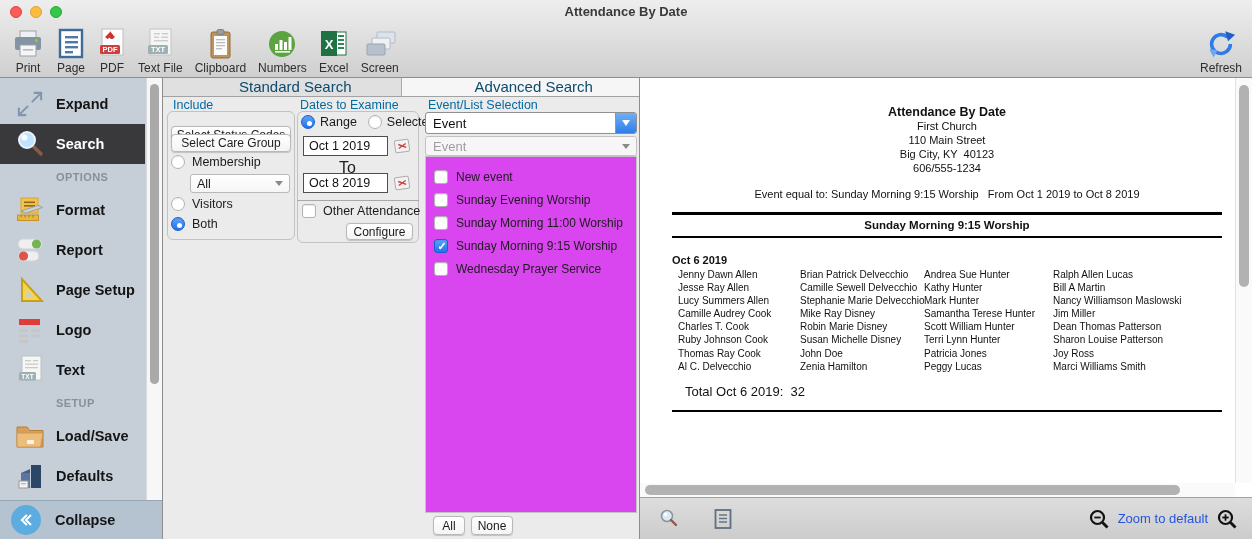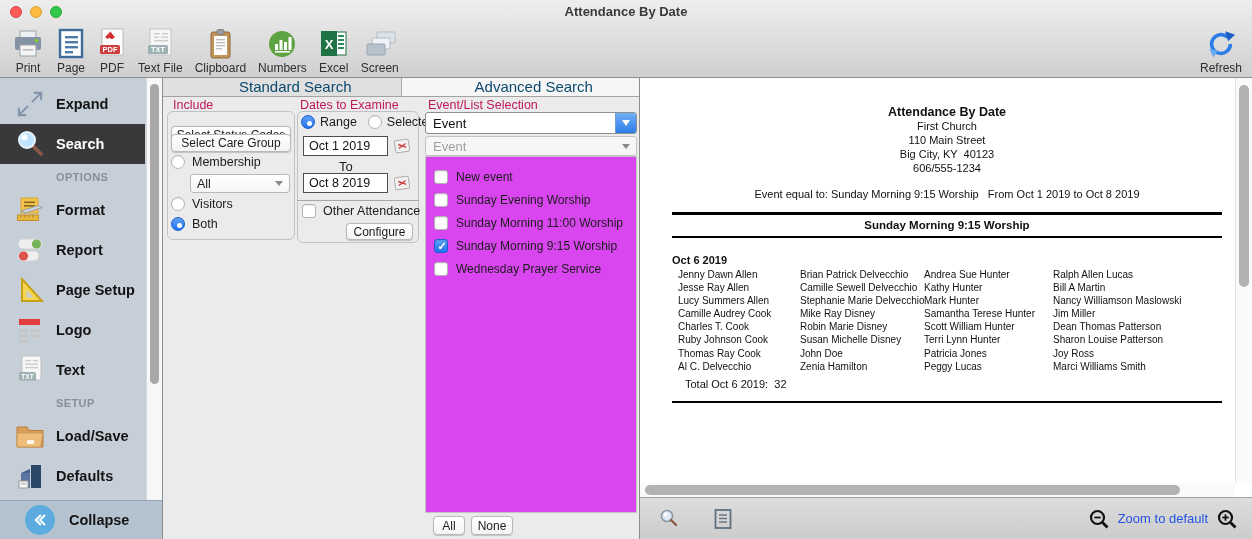--- a/index.html
+++ b/index.html
@@ -30,34 +30,34 @@
   .side-item { height:40px; display:flex; align-items:center; gap:11px; padding-left:15px;
                font-size:14.5px; font-weight:bold; color:#141414; }
   .side-item.selected { background:#39393b; color:#fff; }
   .side-icon { width:30px; height:30px; display:flex; align-items:center; justify-content:center; flex:0 0 30px; }
   .side-section { height:26px; display:flex; align-items:center; padding-left:56px;
                   font-size:11px; font-weight:bold; color:#878f98; letter-spacing:.4px; }
   .side-track { position:absolute; top:0; right:0; bottom:39px; width:16px;
                 background:#f7f7f7; border-left:1px solid #dadada; }
   .side-thumb { position:absolute; top:6px; left:3px; width:9px; height:300px; border-radius:5px; background:#a9a9a9; }
   .collapse-bar { position:absolute; left:0; right:0; bottom:0; height:39px; background:#b4c3cf;
-                  border-top:1px solid #96a7b5; display:flex; align-items:center; gap:14px; padding-left:25px;
+                  border-top:1px solid #96a7b5; display:flex; align-items:center; gap:14px; padding-left:11px;
                   font-size:14.5px; font-weight:bold; color:#141414; }
   .collapse-circle { width:30px; height:30px; border-radius:50%; background:#5cacdf;
                      display:flex; align-items:center; justify-content:center; }
 
   
   .search-pane { position:absolute; top:78px; left:163px; width:477px; bottom:0;
                  background:#ebebeb; border-right:1px solid #8d8d8d; }
   .tabs { display:flex; height:19px; border-bottom:1px solid #a2a2a2; }
   .tab { flex:1; text-align:center; line-height:18px; font-size:15px; color:#0c4a6e;padding-left:27px; }
   .tab-standard { background:#e0e0e0; border-right:1px solid #ababab; }
   .tab-advanced { background:#f6f6f6; }
 
-  .col-head { position:absolute; font-size:12.5px; color:#be185d; }
+  .col-head { position:absolute; font-size:12.5px; color:#0369a1; }
   .group-box { position:absolute; border:1px solid #c2c2c2; border-radius:6px; }
 
   .mac-btn { position:absolute; background:linear-gradient(#ffffff,#f4f4f4); border:1px solid #b9b9b9;
              border-radius:4px; font-size:12px; color:#1c1c1c; display:flex; align-items:center;
              justify-content:center; box-shadow:0 .5px 1px rgba(0,0,0,.18); white-space:nowrap; }
 
   .radio-row { position:absolute; display:flex; align-items:center; gap:7px; font-size:12.5px; color:#1c1c1c; }
   .radio { width:14px; height:14px; border-radius:50%; background:#fff; border:1px solid #b3b3b3;
            box-shadow:inset 0 1px 1px rgba(0,0,0,.08); position:relative; flex:0 0 14px; }
   .radio.on { background:linear-gradient(#62a6f8,#1f70ef); border-color:#1a5fd2; }
@@ -70,21 +70,21 @@
                   color:#fff; font-size:11px; line-height:13px; text-align:center; font-weight:bold; }
 
   .dropdown { position:absolute; background:linear-gradient(#ffffff,#f6f6f6); border:1px solid #b9b9b9;
               border-radius:3px; font-size:12.5px; color:#1c1c1c; display:flex; align-items:center;
               padding-left:6px; }
   .dd-chev { margin-left:auto; margin-right:6px; width:0; height:0; border-left:4px solid transparent;
              border-right:4px solid transparent; border-top:5px solid #8a8a8a; }
 
   .date-field { position:absolute; background:#fff; border:1px solid #4e4e4e; font-size:12.5px;
                 color:#111; display:flex; align-items:center; padding-left:5px; }
-  .to-label { position:absolute; font-size:13px; color:#1c1c1c; }
+  .to-label { position:absolute; font-size:16px; color:#1c1c1c; }
   .hline { position:absolute; border-top:1px solid #a8a8a8; }
 
   .ev-select1 { position:absolute; background:#fff; border:1px solid #8f8f8f; border-radius:3px;
                 font-size:13px; color:#111; display:flex; align-items:center; padding-left:7px; overflow:hidden; }
   .ev-chev-btn { margin-left:auto; width:21px; align-self:stretch; background:linear-gradient(#6fb0f5,#2f7de9);
                  border-left:1px solid #6d9fd4; display:flex; align-items:center; justify-content:center; }
   .ev-chev-btn::after { content:""; width:0; height:0; border-left:4.5px solid transparent;
                  border-right:4.5px solid transparent; border-top:6px solid #fff; }
   .ev-select2 { position:absolute; background:#f6f6f6; border:1px solid #c3c3c3; border-radius:3px;
                 font-size:13px; color:#9e9e9e; display:flex; align-items:center; padding-left:7px; }
@@ -97,21 +97,21 @@
   .report { position:absolute; left:32px; top:0; width:550px; color:#111; }
   .rpt-title { margin-top:27px; font-size:12.5px; font-weight:bold; text-align:center; }
   .rpt-line { font-size:11px; line-height:14px; text-align:center; white-space:pre-wrap; }
   .rpt-criteria { margin-top:13px; font-size:11px; text-align:center; white-space:pre-wrap; }
   .rule { height:2.5px; background:#000; }
   .rule1 { margin-top:12px; }
   .rpt-section { font-size:11.5px; font-weight:bold; text-align:center; padding:4px 0; line-height:13px; }
   .rpt-date { margin-top:16px; font-size:11px; font-weight:bold; }
   .att-grid { margin-top:2px; padding-left:6px; display:grid; grid-template-columns:122px 124px 129px 1fr;
               font-size:10px; line-height:13.1px; white-space:nowrap; }
-  .rpt-total { margin-top:5px; padding-left:13px; font-size:11px; white-space:pre-wrap; }
+  .rpt-total { margin-top:11px; padding-left:13px; font-size:13px; white-space:pre-wrap; }
   .rule3 { height:2px; background:#000; margin-top:11px; }
 
   .v-scroll { position:absolute; top:0; right:0; width:17px; height:405px; background:#fafafa; border-left:1px solid #e2e2e2; }
   .v-thumb { position:absolute; top:7px; left:3px; width:10px; height:202px; border-radius:5px; background:#b2b2b2; }
   .h-scroll { position:absolute; left:0; right:17px; top:405px; height:14px; background:#fafafa; }
   .h-thumb { position:absolute; left:5px; top:2px; width:535px; height:10px; border-radius:5px; background:#b2b2b2; }
 
   .statusbar { position:absolute; left:0; right:0; bottom:0; height:42px;
                background:linear-gradient(#dddddd,#cccccc); border-top:1px solid #a3a3a3;
                display:flex; align-items:center; padding:0 14px 0 18px; }

